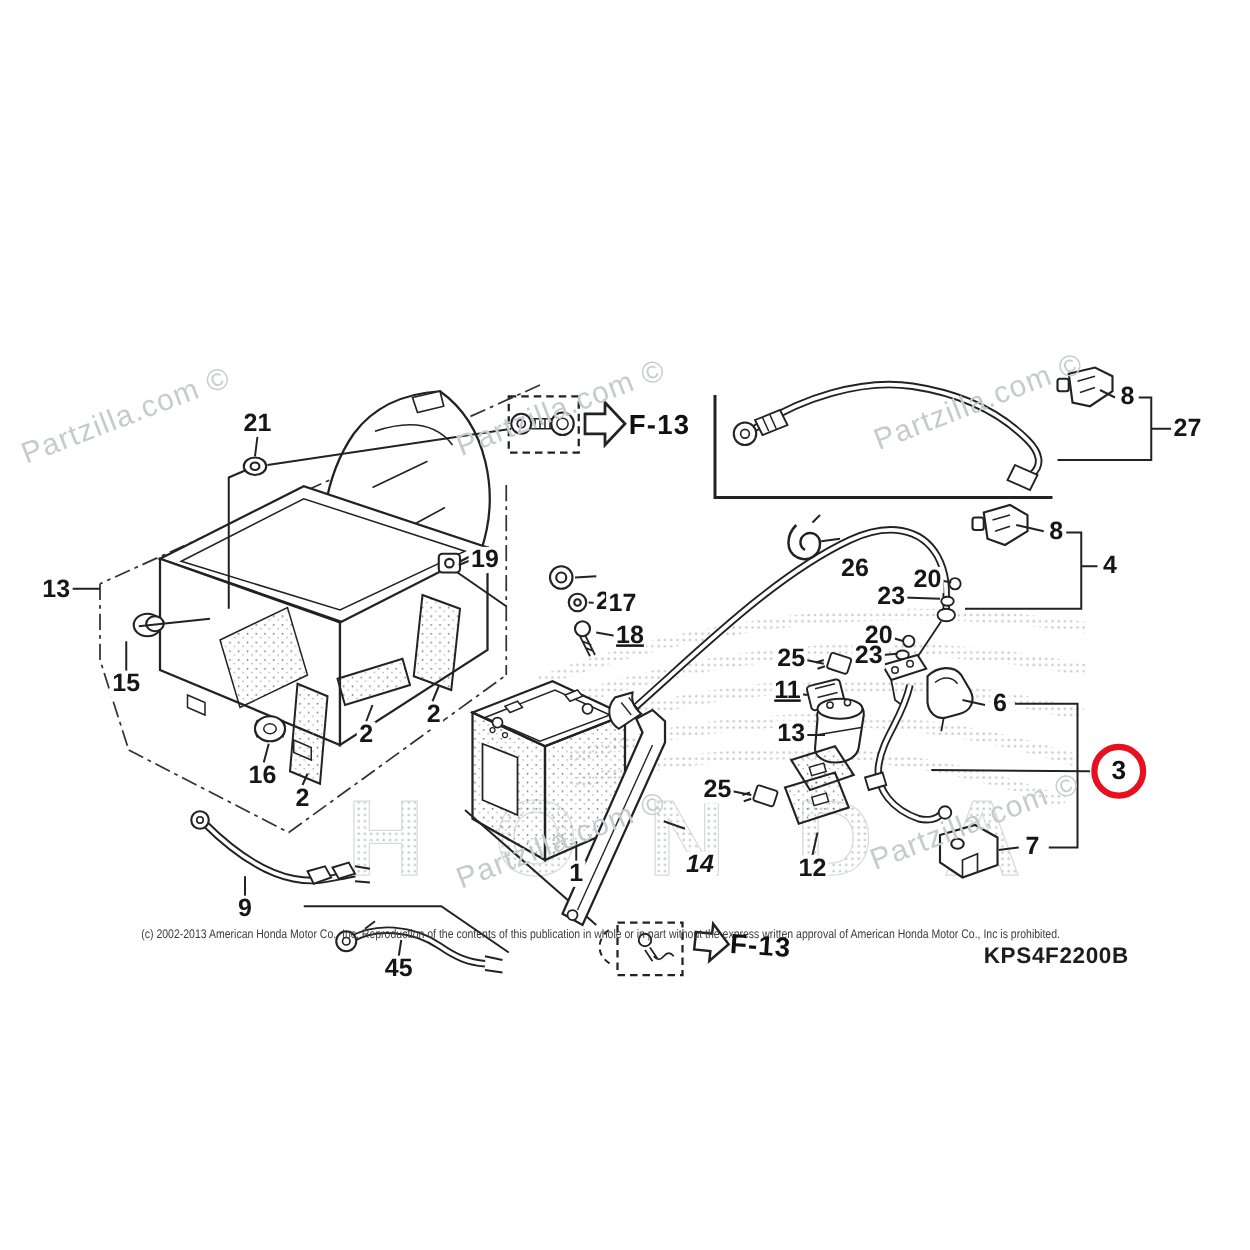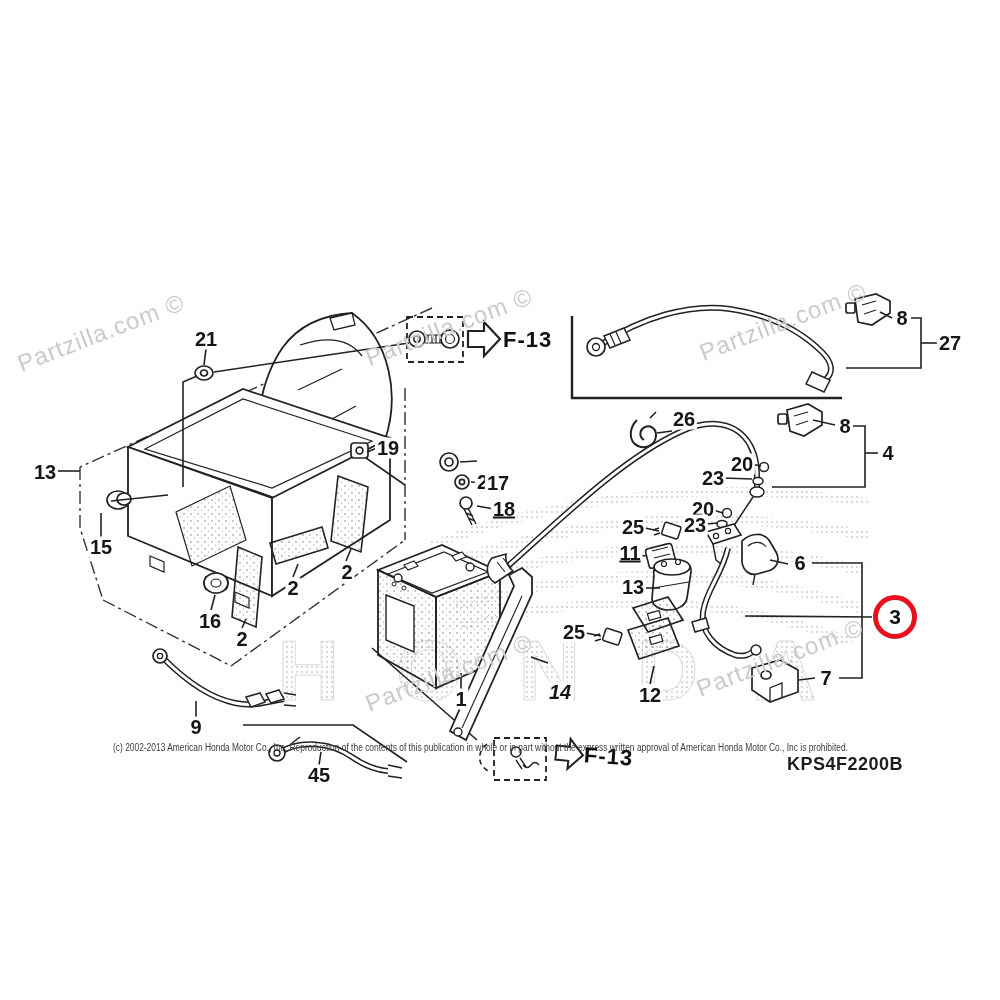--- a/index.html
+++ b/index.html
@@ -329,21 +329,21 @@
       <div class="part-ref" style="left: 293px; top: 588px;">2</div>
       <div class="part-ref" style="left: 242px; top: 639px;">2</div>
       <div class="part-ref" style="left: 388px; top: 448px;">19</div>
       <div class="part-ref" style="left: 488px; top: 482px; text-align: right;">22</div>
       <div class="part-ref" style="left: 498px; top: 483px;">17</div>
       <div class="part-ref" style="left: 504px; top: 509px; text-decoration: underline;">18</div>
       <div class="part-ref" style="left: 461px; top: 699px;">1</div>
       <div class="part-ref" style="left: 560px; top: 692px; font-style: italic;">14</div>
       <div class="part-ref" style="left: 196px; top: 727px;">9</div>
       <div class="part-ref" style="left: 319px; top: 775px;">45</div>
-      <div class="part-ref" style="left: 684px; top: 419px;">26</div>
+      <div class="part-ref" style="left: 684px; top: 455px;">26</div>
       <div class="part-ref" style="left: 902px; top: 318px;">8</div>
       <div class="part-ref" style="left: 950px; top: 343px;">27</div>
       <div class="part-ref" style="left: 845px; top: 426px;">8</div>
       <div class="part-ref" style="left: 888px; top: 453px;">4</div>
       <div class="part-ref" style="left: 742px; top: 464px;">20</div>
       <div class="part-ref" style="left: 713px; top: 478px;">23</div>
       <div class="part-ref" style="left: 703px; top: 509px;">20</div>
       <div class="part-ref" style="left: 695px; top: 525px;">23</div>
       <div class="part-ref" style="left: 633px; top: 527px;">25</div>
       <div class="part-ref" style="left: 630px; top: 553px; text-decoration: underline;">11</div>

